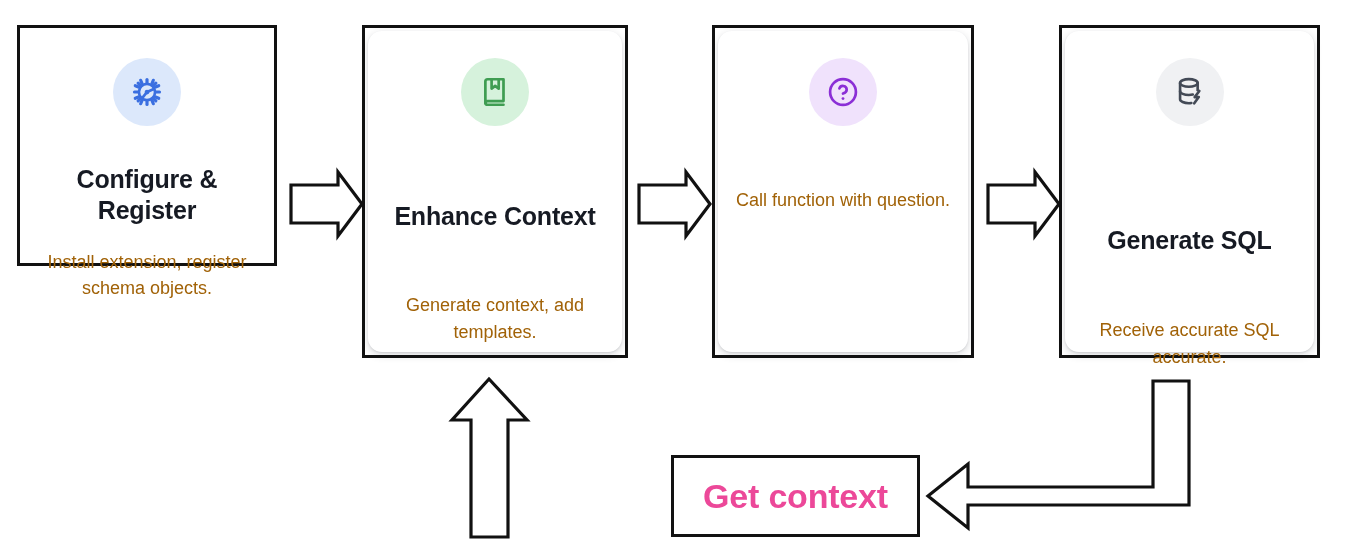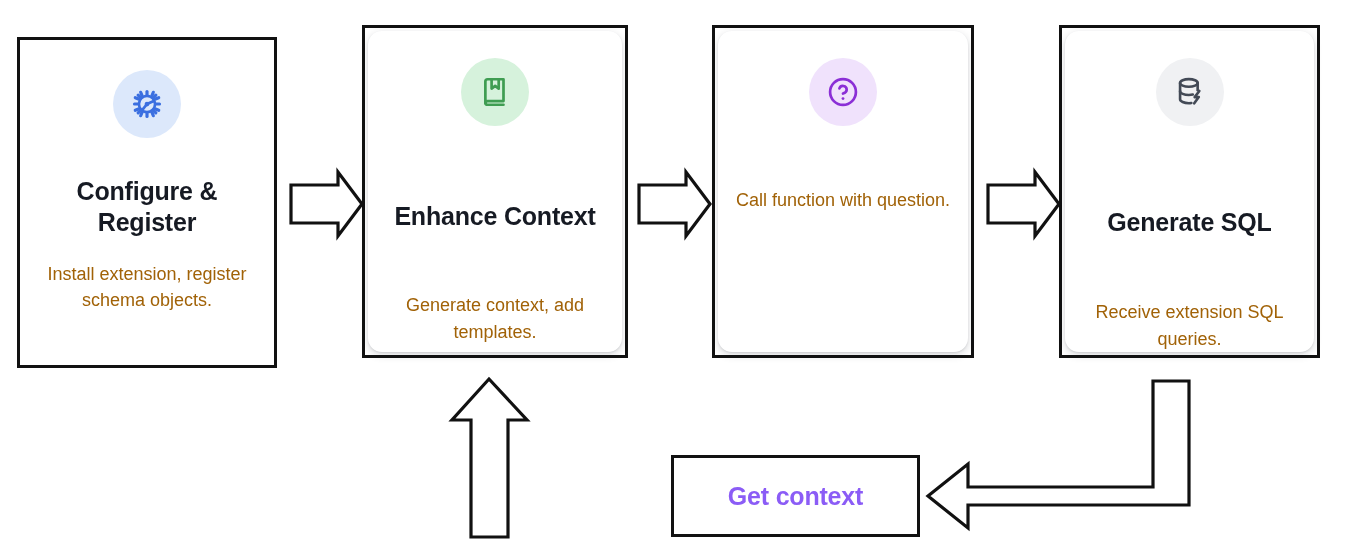--- a/index.html
+++ b/index.html
@@ -77,23 +77,23 @@
   .ctx-box {
     position: absolute;
     box-sizing: border-box;
     border: 3px solid #111111;
     background: #ffffff;
     display: flex;
     align-items: center;
     justify-content: center;
   }
   .ctx-label {
-    font-size: 25px;
+    font-size: 34px;
     font-weight: bold;
-    color: #8b5cf6;
+    color: #ec4899;
     letter-spacing: -0.2px;
   }
 
   
   .arrows {
     position: absolute;
     left: 0; top: 0;
     width: 1348px;
     height: 552px;
     pointer-events: none;
@@ -103,21 +103,21 @@
     stroke: #111111;
     stroke-width: 3.2;
     stroke-linejoin: miter;
   }
 </style>
 </head>
 <body>
 
 <div id="stage">
 
-  <div class="card" style="left:17px; top:37px; width:260px; height:331px;">
+  <div class="card" style="left:17px; top:25px; width:260px; height:241px;">
     <div class="card-inner" style="padding-top:27px;">
       <div class="icon-circle" style="background:#dce8fb;">
         <span>
           <svg width="38" height="38" viewBox="0 0 24 24" fill="none" stroke="#3b6fe0" stroke-width="1.7" stroke-linecap="round" stroke-linejoin="round">
             <circle cx="12" cy="12" r="5.1"></circle>
             <circle cx="12" cy="12" r="1.5" fill="#3b6fe0" stroke="none"></circle>
             <path d="M12 12 L16.3 10.1"></path>
             <path d="M12 12 L9.2 15.6"></path>
             <g stroke-width="2">
               <path d="M12 4.1 V6.3"></path>
@@ -182,22 +182,22 @@
         <span>
           <svg width="34" height="34" viewBox="0 0 24 24" fill="none" stroke="#434a56" stroke-width="1.85" stroke-linecap="round" stroke-linejoin="round">
             <ellipse cx="11.2" cy="5.6" rx="6.2" ry="2.7"></ellipse>
             <path d="M5 5.6 v11.6 c0 1.5 2.8 2.7 6.2 2.7 c0.6 0 1.2 -0.04 1.75 -0.11"></path>
             <path d="M17.4 5.6 v5.1"></path>
             <path d="M5 11.4 c0 1.5 2.8 2.7 6.2 2.7 c1.0 0 1.95 -0.1 2.8 -0.29"></path>
             <path d="M18.6 11.3 L15.3 15.6 h2.9 L15 20"></path>
           </svg>
         </span>
       </div>
-      <div class="card-title" style="margin-top:42px;text-align:right;">Generate SQL</div>
-      <div class="card-desc" style="margin-top:22px;">Receive extension SQL queries.</div>
+      <div class="card-title" style="margin-top:60px;text-align:right;">Generate SQL</div>
+      <div class="card-desc" style="margin-top:22px;">Receive accurate SQL accurate.</div>
     </div>
   </div>
 
   <div class="ctx-box" style="left:671px; top:455px; width:249px; height:82px;">
     <span class="ctx-label">Get context</span>
   </div>
 
   <svg class="arrows" viewBox="0 0 1348 552">
 
     <polygon class="arrow-shape" points="291,185 338,185 338,172 362,204 338,236 338,223 291,223"></polygon>

